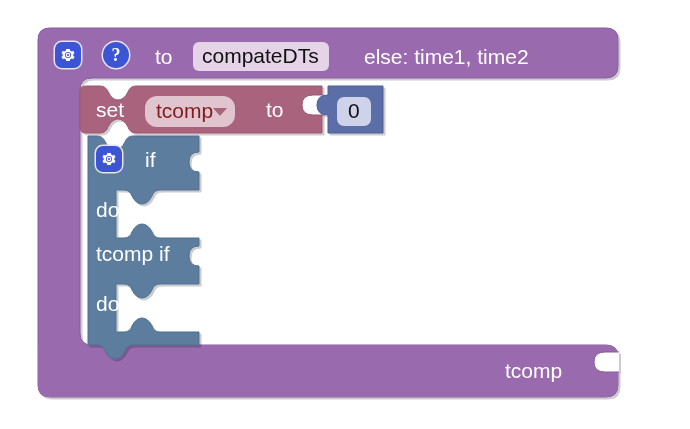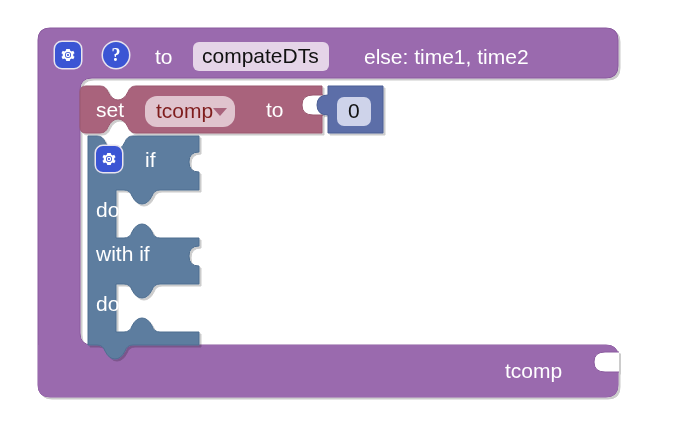--- a/index.html
+++ b/index.html
@@ -322,20 +322,20 @@
       <svg width="16" height="16" viewBox="0 0 24 24" aria-hidden="true">
         <path fill="#ffffff" d="M12 8.6a3.4 3.4 0 1 0 0 6.8 3.4 3.4 0 0 0 0-6.8zm0 5a1.6 1.6 0 1 1 0-3.2 1.6 1.6 0 0 1 0 3.2z"></path>
         <path fill="#ffffff" d="M20 12c0-.5-.05-1-.14-1.46l2-1.3-2-3.46-2.26.85a7.9 7.9 0 0 0-2.5-1.45L14.7 3h-5.4l-.4 2.18a7.9 7.9 0 0 0-2.5 1.45L4.14 5.78l-2 3.46 2 1.3A8.2 8.2 0 0 0 4 12c0 .5.05 1 .14 1.46l-2 1.3 2 3.46 2.26-.85a7.9 7.9 0 0 0 2.5 1.45L9.3 21h5.4l.4-2.18a7.9 7.9 0 0 0 2.5-1.45l2.26.85 2-3.46-2-1.3c.09-.46.14-.96.14-1.46zm-8 4.6A4.6 4.6 0 1 1 16.6 12 4.6 4.6 0 0 1 12 16.6z"></path>
       </svg>
     </div>
 
     <span class="lbl" style="left:145px; top:149px;">if</span>
 
     <span class="lbl" style="left:96px; top:199px;">do</span>
 
-    <span class="lbl" style="left:96px; top:243px;">with if</span>
+    <span class="lbl" style="left:96px; top:243px;">tcomp if</span>
 
     <span class="lbl" style="left:96px; top:293px;">do</span>
 
     <span class="lbl" style="left:505px; top:360px;">tcomp</span>
 
   </div>
 </div>
 
 </body></html>

